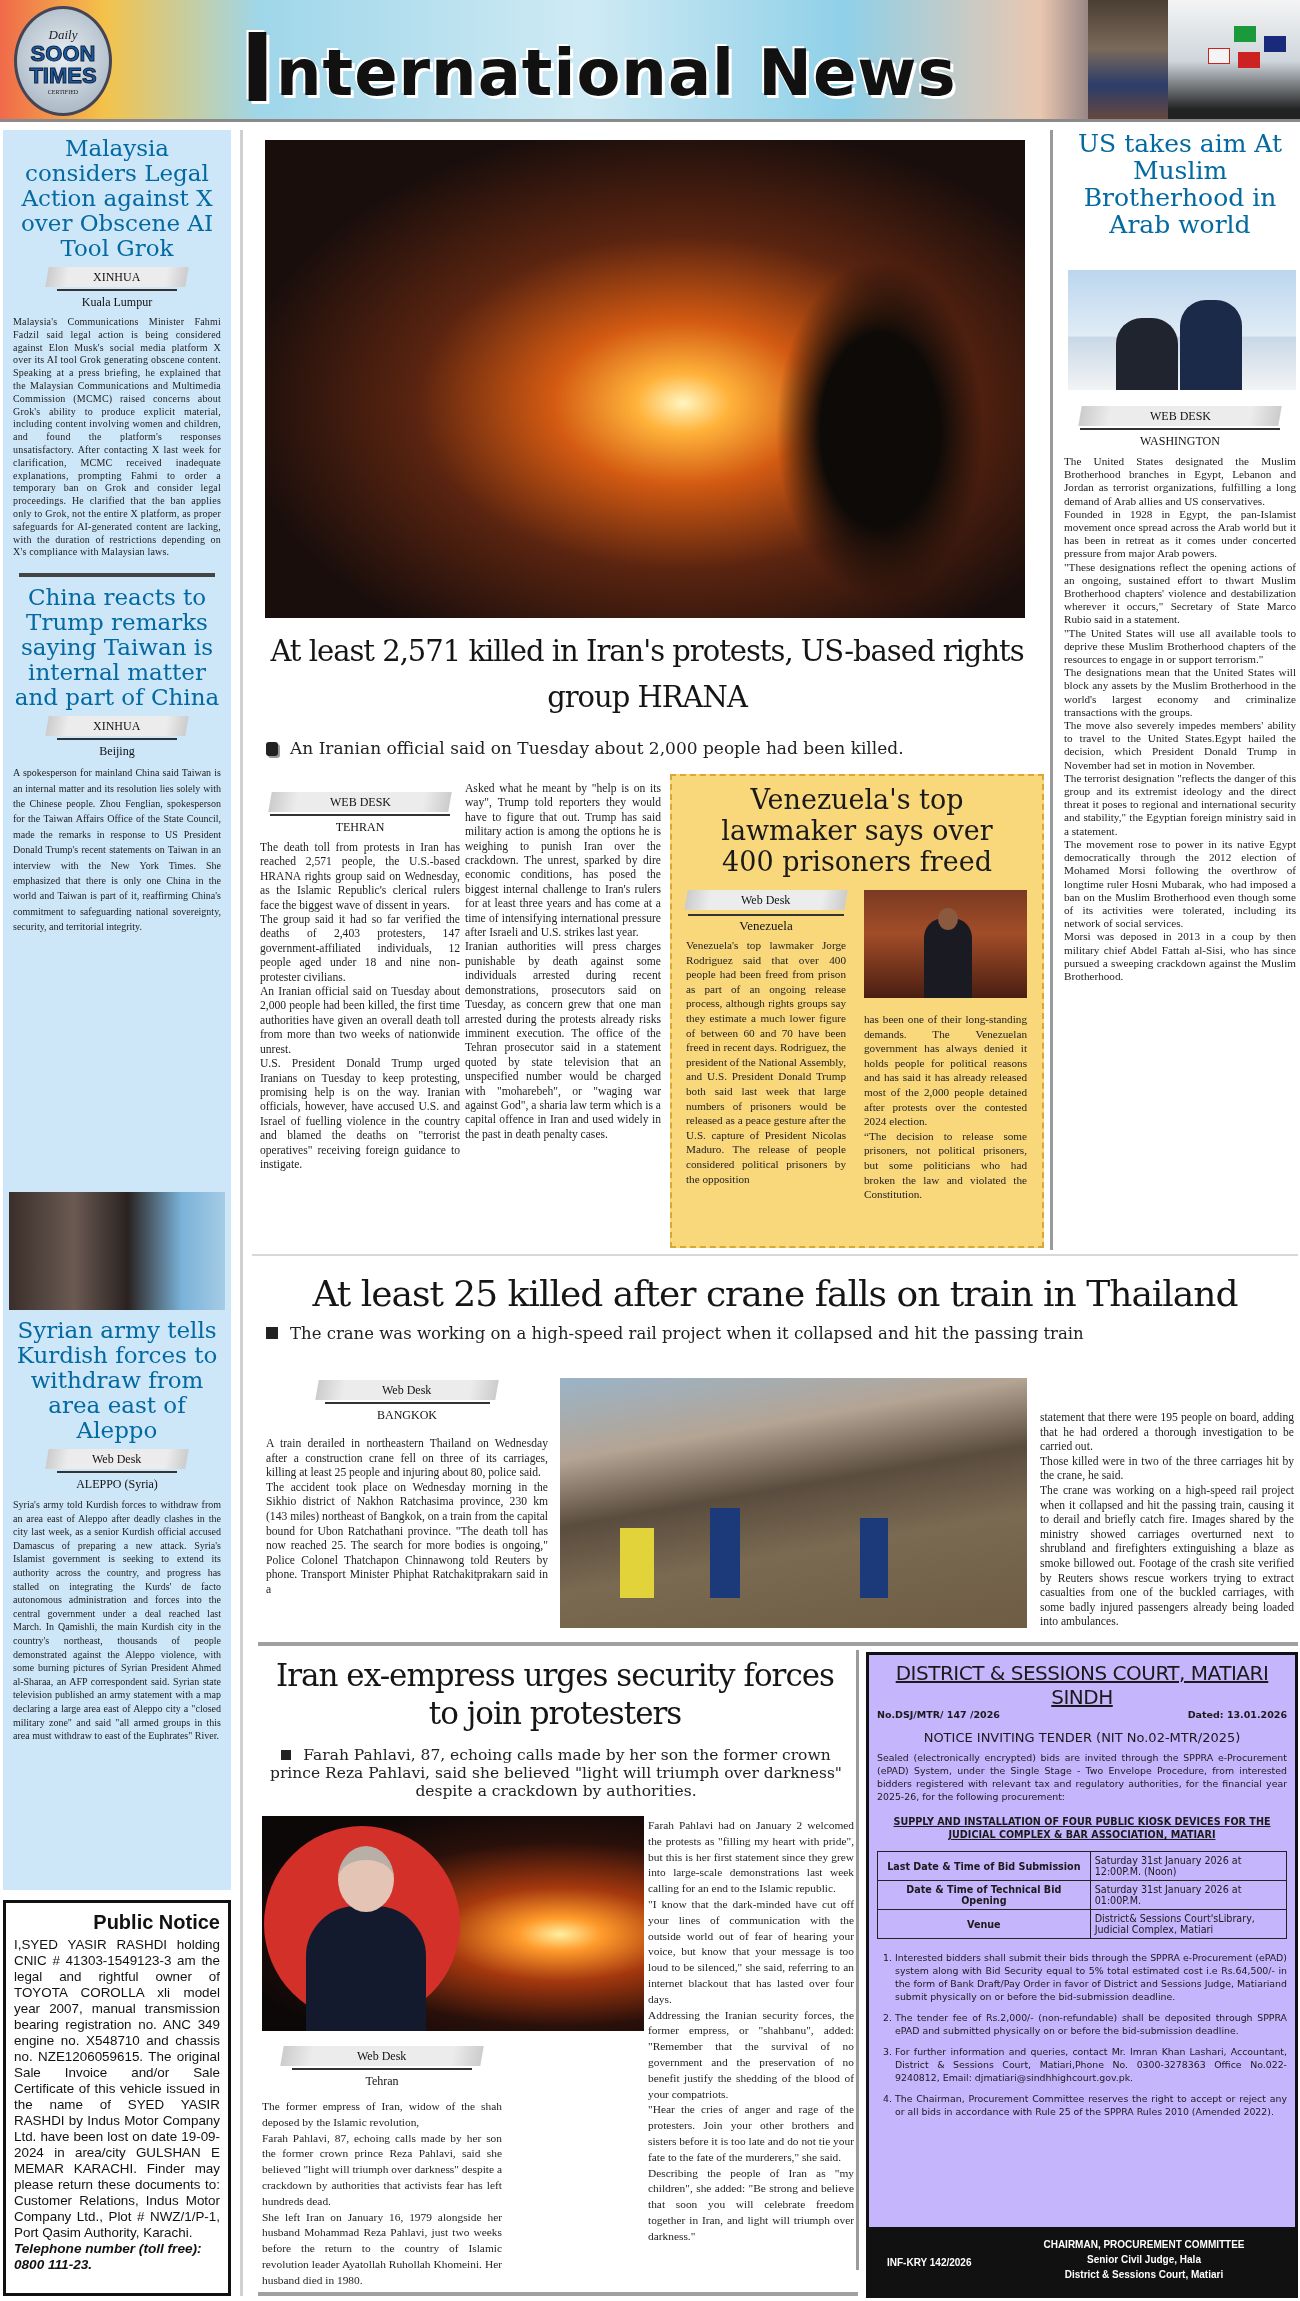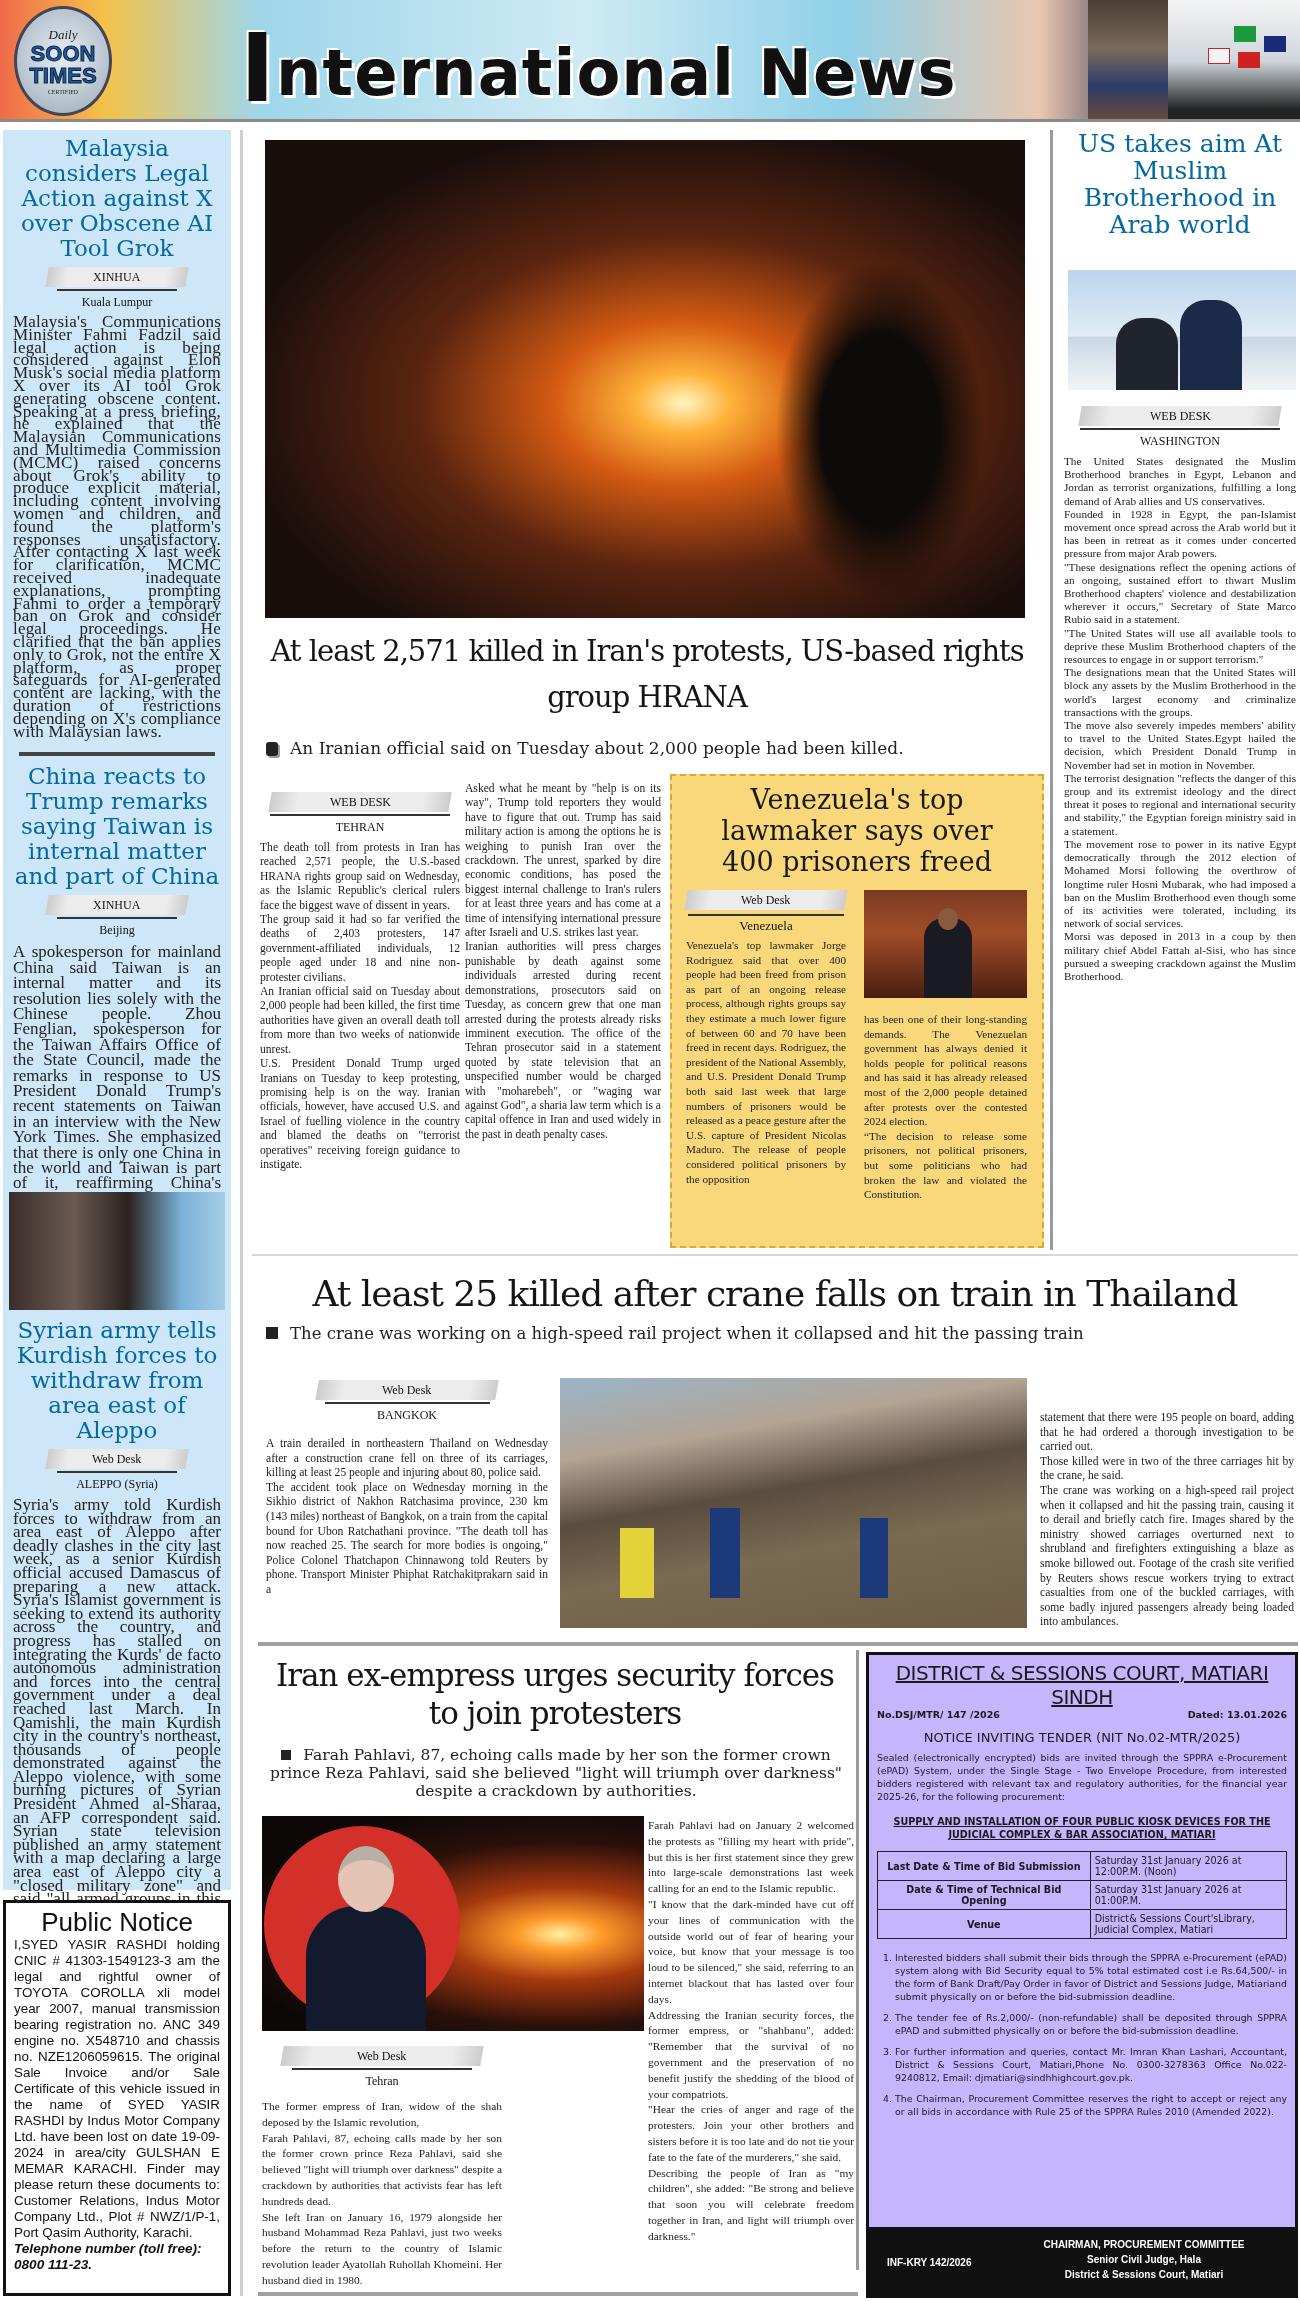--- a/index.html
+++ b/index.html
@@ -14,26 +14,26 @@
   .banner .leaders { position: absolute; left: 1088px; top: 0; width: 80px; height: 122px; background: linear-gradient(180deg, #4a3d33, #7a6a5a 40%, #2c3c6a 70%, #6a4a3a); }
   .banner .crowd { position: absolute; left: 1168px; top: 0; width: 132px; height: 122px; background: linear-gradient(180deg, #f4f4f4 0%, #cfd6dc 50%, #222 90%); }
   .flag { position: absolute; width: 22px; height: 16px; }
 
   .leftcol { position: absolute; left: 3px; top: 130px; width: 228px; height: 1760px; background: #cde6f8; }
   .box-head { font-family: "DejaVu Serif", serif; text-align: center; color: #0369a1; }
   .byline { margin: 6px auto 0; width: 140px; height: 20px; background: linear-gradient(90deg, #ccc, #ececec 15%, #ececec 85%, #ccc); font-size: 12px; text-align: center; line-height: 20px; transform: skewX(-10deg); }
   .byline span { display: inline-block; transform: skewX(10deg); }
   .byline-rule { width: 120px; height: 2px; background: #333; margin: 2px auto 4px; }
   .dateline { text-align: center; font-size: 12px; margin-bottom: 6px; }
-  .body { font-size: 17px; line-height: 12.6px; text-align: justify; color: #222; }
+  .body { font-size: 10px; line-height: 12.6px; text-align: justify; color: #222; }
   .leftcol .body { padding: 0 10px; }
   .sep { height: 4px; background: #444; margin: 10px 16px 8px; }
 
   .notice { position: absolute; left: 3px; top: 1900px; width: 228px; height: 396px; border: 3px solid #111; background: #fff; padding: 4px 8px; font-family: "Liberation Sans", sans-serif; }
-  .notice h2 { font-size: 26px; text-align: center; font-weight: normal; line-height: 30px; }
+  .notice h2 { font-size: 20px; text-align: right; font-weight: bold; line-height: 30px; }
   .notice .nbody { font-size: 13.4px; line-height: 16px; text-align: justify; }
   .notice .tel { font-weight: bold; font-style: italic; font-size: 13.6px; line-height: 16px; }
 
   .vrule { position: absolute; width: 3px; background: #9a9a9a; }
   .hrule { position: absolute; height: 4px; background: #a0a0a0; }
 
   .photo { position: absolute; overflow: hidden; }
   .iran-photo { left: 265px; top: 140px; width: 760px; height: 478px; background: radial-gradient(ellipse at 55% 55%, #fff6c0 0%, #ffb23a 8%, #d35a12 22%, #5a2410 45%, #1a0e0c 75%), #100c0c; }
   .iran-photo .tree { position: absolute; right: 40px; top: 120px; width: 210px; height: 340px; background: radial-gradient(ellipse, #0d0a08 40%, transparent 70%); }
 

